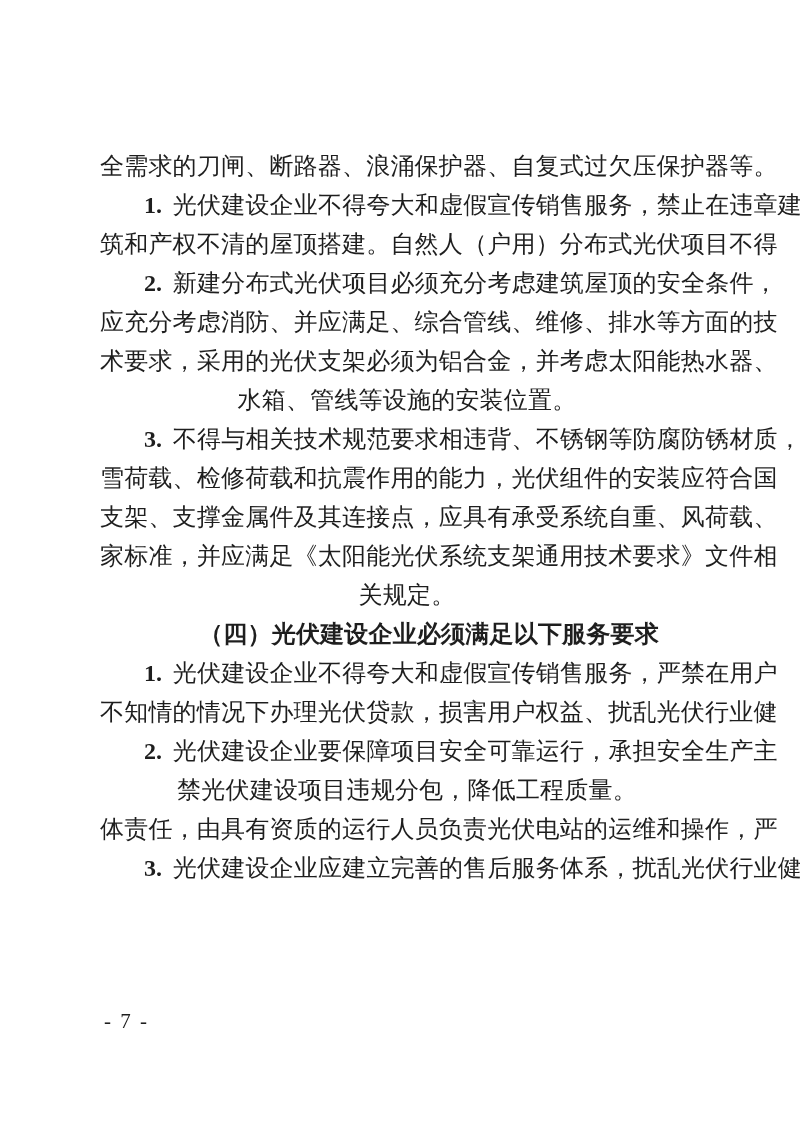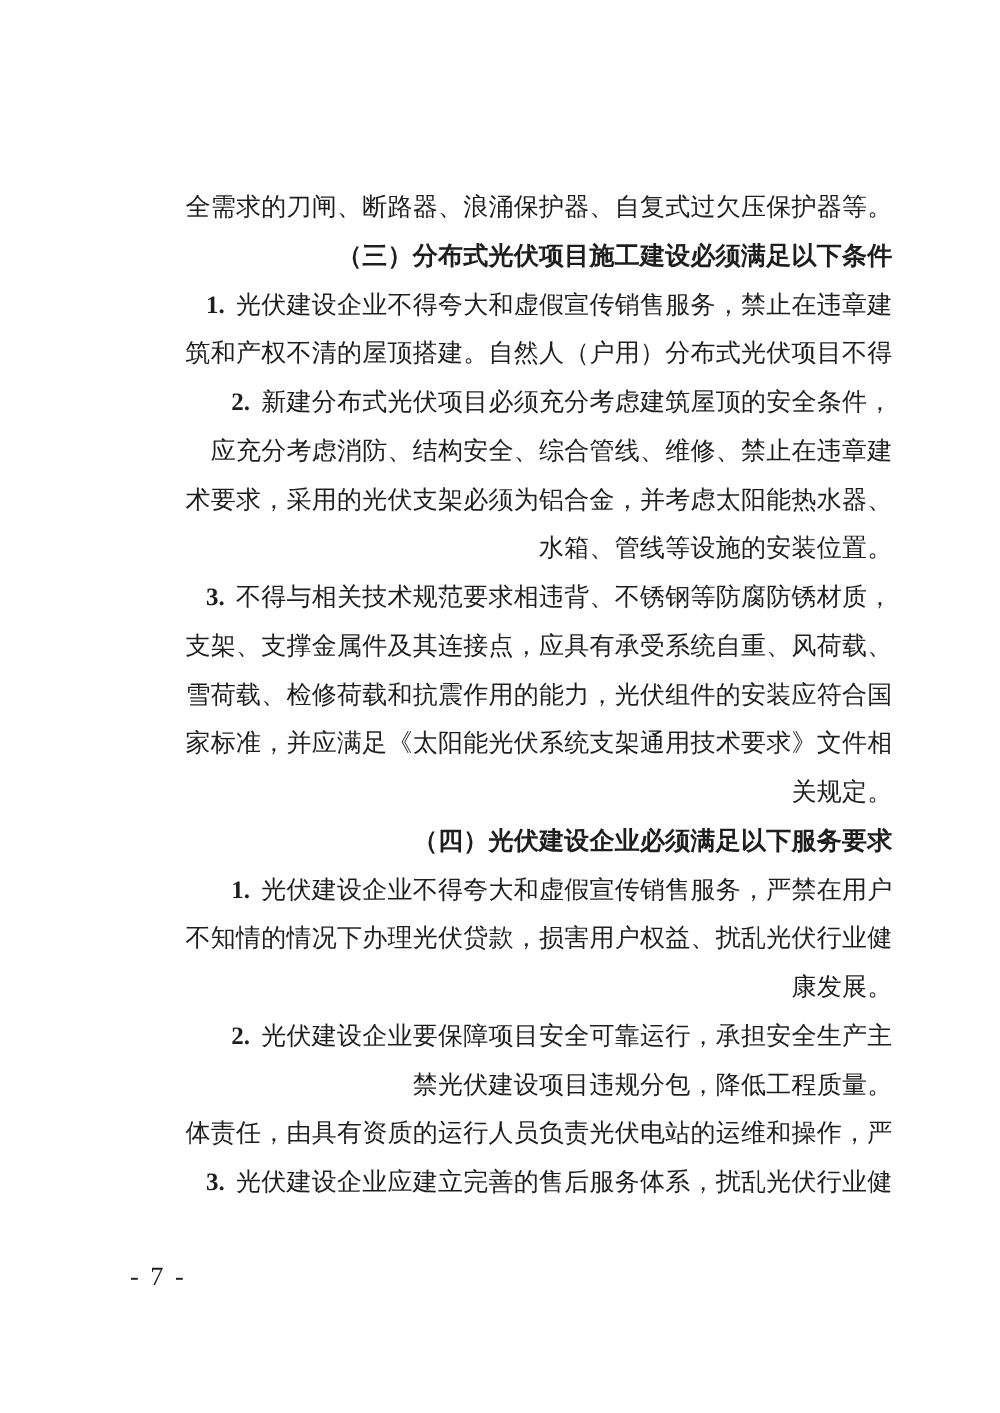--- a/index.html
+++ b/index.html
@@ -14,23 +14,23 @@
     background: #ffffff;
     overflow: hidden;
     font-family: "Liberation Serif", "DejaVu Serif", serif;
     color: #1e1e1e;
   }
   .textblock {
     position: absolute;
     left: 100px;
     top: 147px;
     width: 614px;
-    font-size: 20px;
+    font-size: 24px;
     line-height: 39px;
-    text-align: right;
+    text-align: center;
     letter-spacing: 0.2px;
   }
   .line {
     height: 39px;
     white-space: nowrap;
   }
   .line.indent {
     padding-left: 44px; 
   }
   .line.heading {
@@ -52,52 +52,50 @@
   }
 </style>
 </head>
 <body>
 
 <div class="page">
   <div class="textblock">
 
     <div class="line">全需求的刀闸、断路器、浪涌保护器、自复式过欠压保护器等。</div>
 
-    <div class="line indent heading">（三）分布式光伏项目施工建设必须满足以下条件</div>
 
     <div class="line indent"><b class="marker">1.</b><span>光伏建设企业不得夸大和虚假宣传销售服务，禁止在违章建</span></div>
 
     <div class="line">筑和产权不清的屋顶搭建。自然人（户用）分布式光伏项目不得</div>
 
 
     <div class="line indent"><b class="marker">2.</b><span>新建分布式光伏项目必须充分考虑建筑屋顶的安全条件，</span></div>
 
-    <div class="line">应充分考虑消防、结构安全、综合管线、维修、禁止在违章建</div>
+    <div class="line">应充分考虑消防、并应满足、综合管线、维修、排水等方面的技</div>
 
     <div class="line">术要求，采用的光伏支架必须为铝合金，并考虑太阳能热水器、</div>
 
     <div class="line">水箱、管线等设施的安装位置。</div>
 
     <div class="line indent"><b class="marker">3.</b><span>不得与相关技术规范要求相违背、不锈钢等防腐防锈材质，</span></div>
 
+    <div class="line">雪荷载、检修荷载和抗震作用的能力，光伏组件的安装应符合国</div>
+
     <div class="line">支架、支撑金属件及其连接点，应具有承受系统自重、风荷载、</div>
-
-    <div class="line">雪荷载、检修荷载和抗震作用的能力，光伏组件的安装应符合国</div>
 
     <div class="line">家标准，并应满足《太阳能光伏系统支架通用技术要求》文件相</div>
 
     <div class="line">关规定。</div>
 
     <div class="line indent heading">（四）光伏建设企业必须满足以下服务要求</div>
 
     <div class="line indent"><b class="marker">1.</b><span>光伏建设企业不得夸大和虚假宣传销售服务，严禁在用户</span></div>
 
     <div class="line">不知情的情况下办理光伏贷款，损害用户权益、扰乱光伏行业健</div>
 
-    <div class="line">康发展。</div>
 
     <div class="line indent"><b class="marker">2.</b><span>光伏建设企业要保障项目安全可靠运行，承担安全生产主</span></div>
 
     <div class="line">禁光伏建设项目违规分包，降低工程质量。</div>
 
     <div class="line">体责任，由具有资质的运行人员负责光伏电站的运维和操作，严</div>
 
     <div class="line indent"><b class="marker">3.</b><span>光伏建设企业应建立完善的售后服务体系，扰乱光伏行业健</span></div>
 
   </div>

